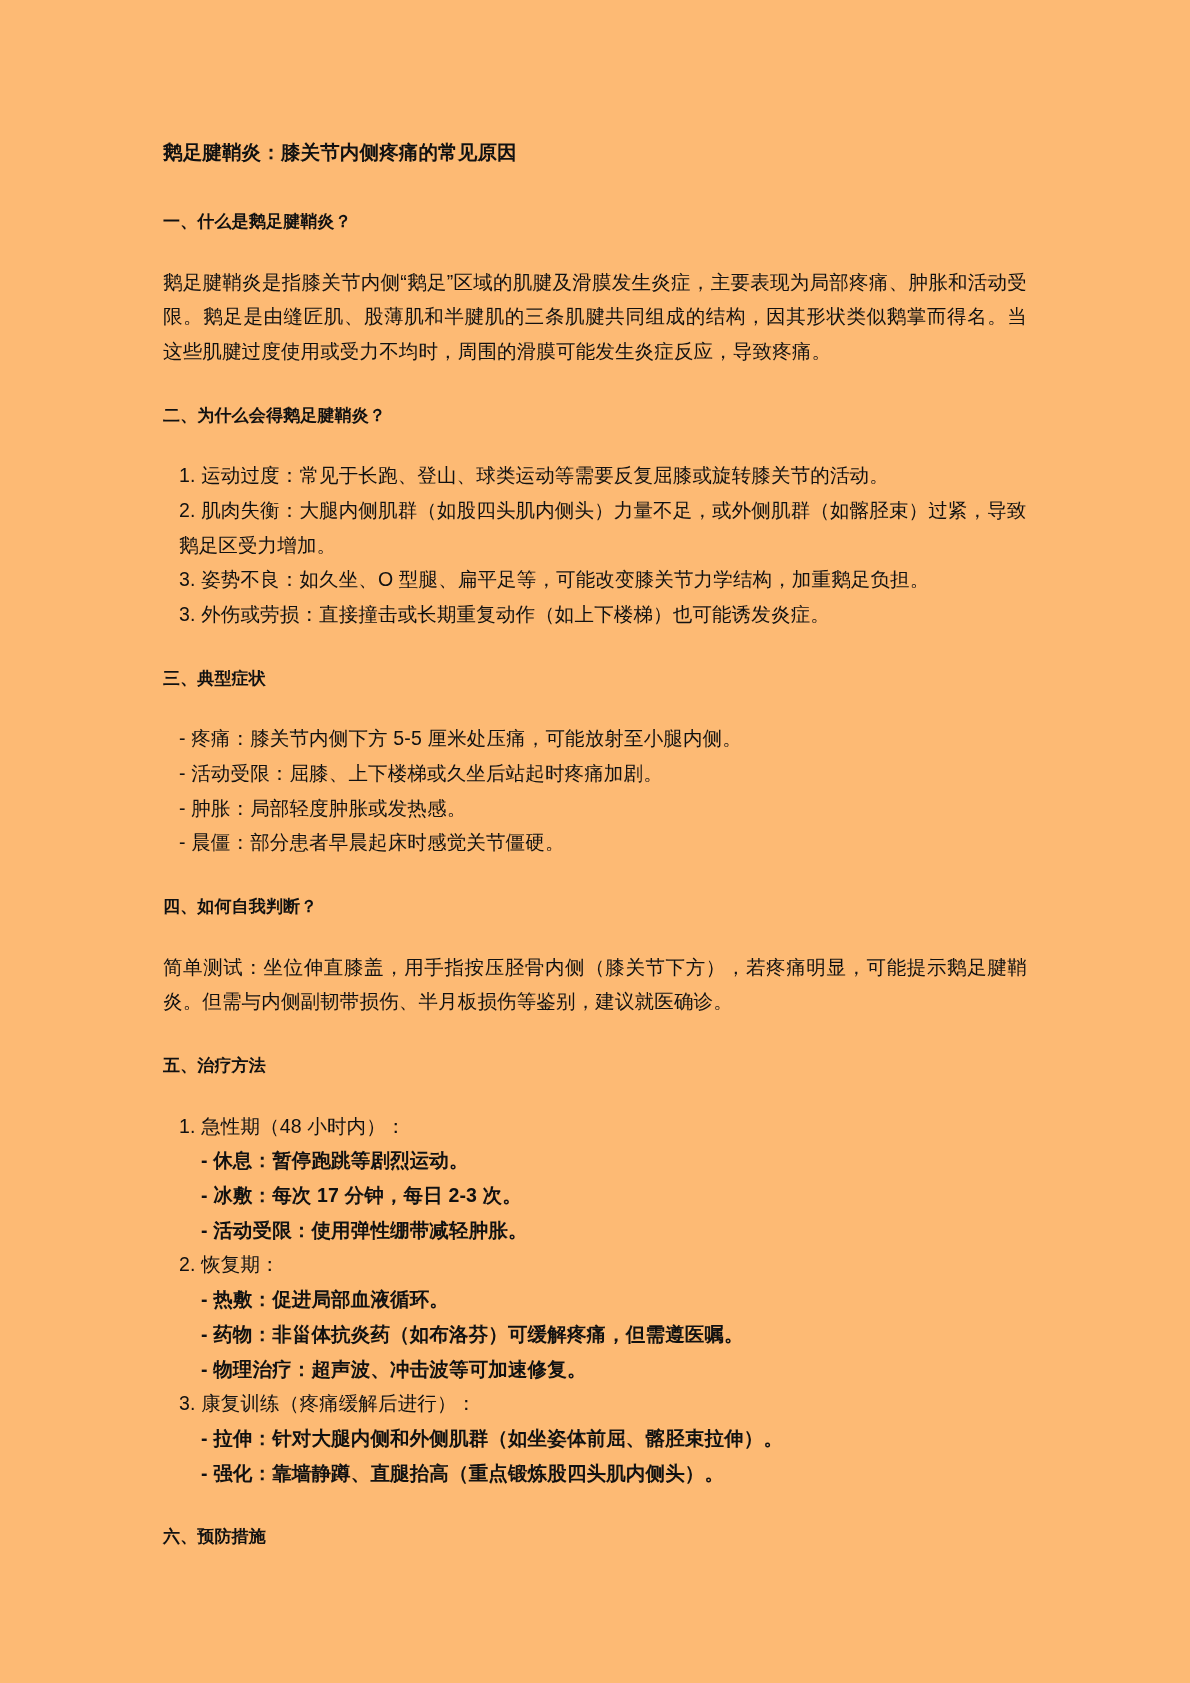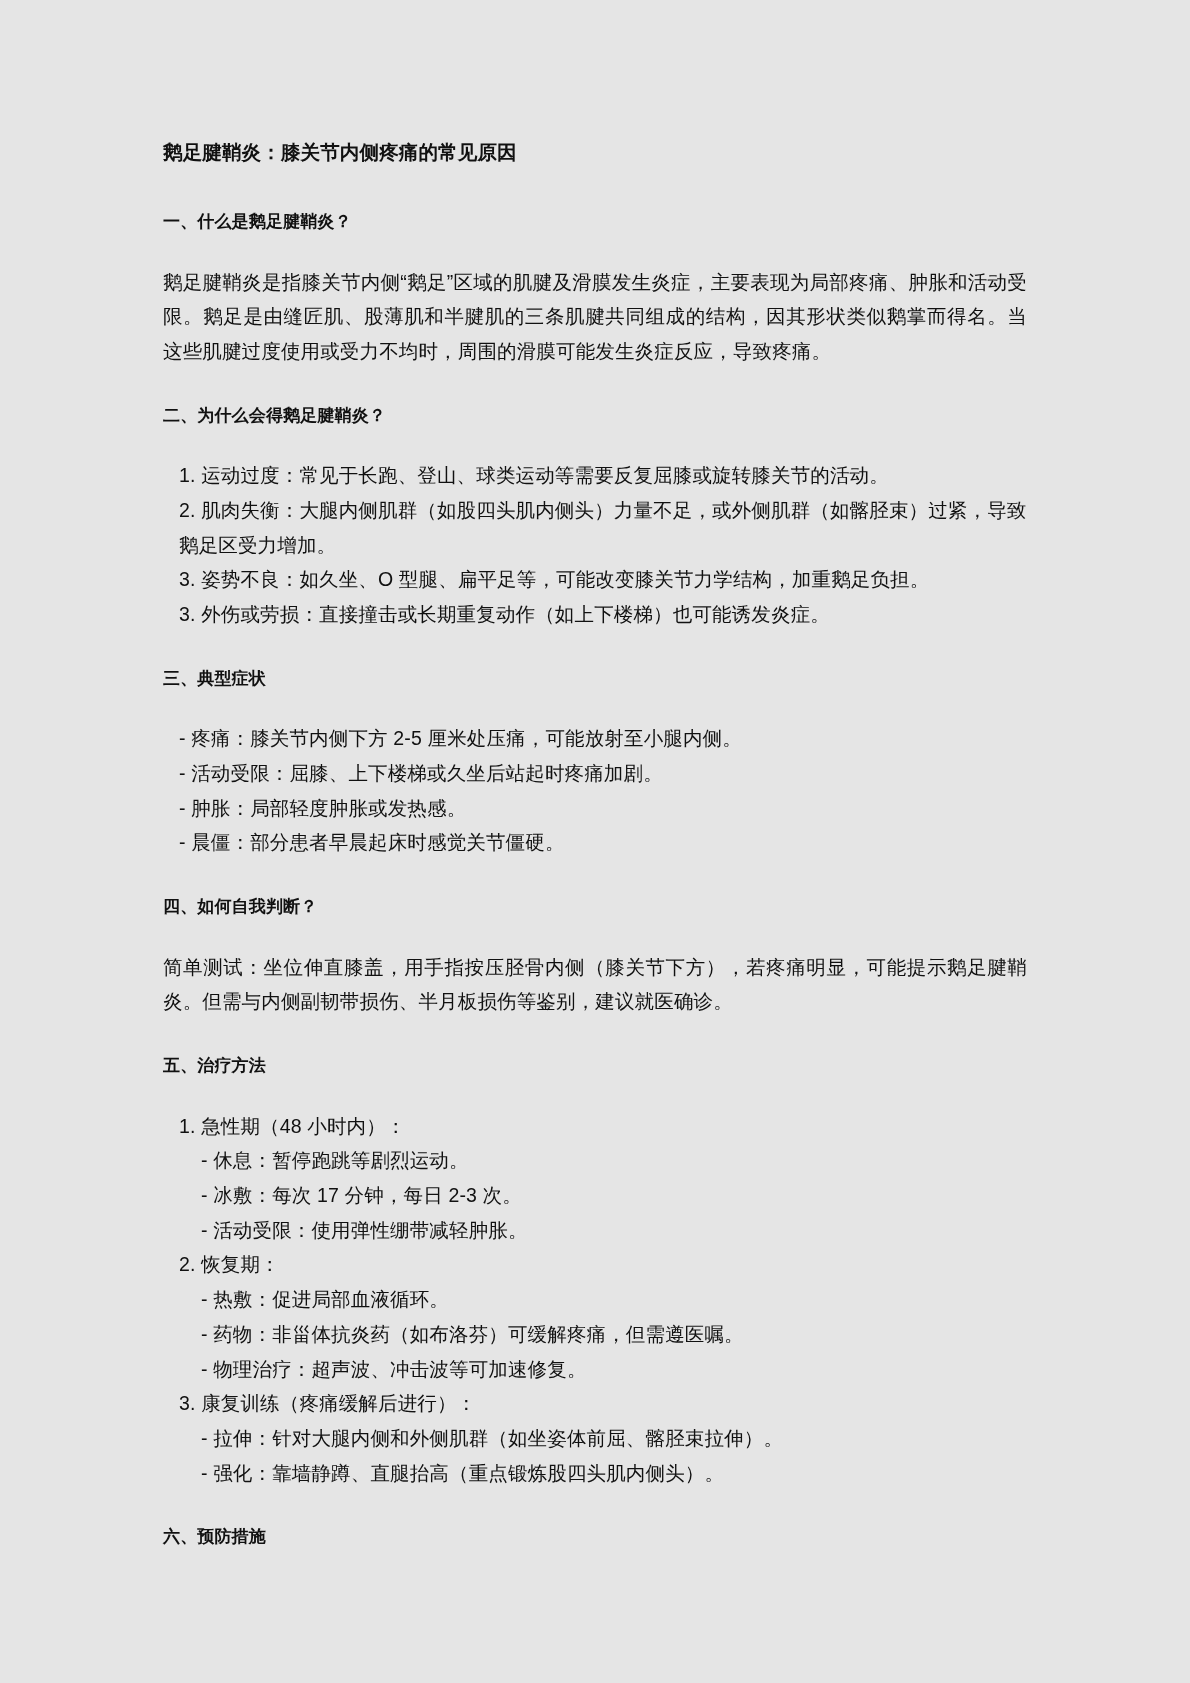--- a/index.html
+++ b/index.html
@@ -9,21 +9,21 @@
   }
   body {
     font-family: "Liberation Sans", "DejaVu Sans", sans-serif;
     color: #111111;
   }
   .page {
     width: 1190px;
     height: 1683px;
     box-sizing: border-box;
     padding: 138px 163px 0 163px;
-    background: #e5e5e5;
+    background: #fdba74;
     position: relative;
     overflow: hidden;
   }
   .doc {
     font-size: 19.5px;
     line-height: 1.75;
     letter-spacing: 0.15px;
   }
   .title {
     font-size: 19.5px;
@@ -44,20 +44,21 @@
   }
   .list {
     margin: 0 0 34px 16px;
   }
   .list-item {
     line-height: 1.78;
   }
   .sub-item {
     line-height: 1.78;
     padding-left: 22px;
+    font-weight: bold;
   }
 </style>
 </head>
 <body>
 
 <div class="page">
   <div class="doc">
 
     <div class="title">鹅足腱鞘炎：膝关节内侧疼痛的常见原因</div>
 
@@ -67,21 +68,21 @@
     <div class="h2">二、为什么会得鹅足腱鞘炎？</div>
     <div class="list">
       <div class="list-item">1. 运动过度：常见于长跑、登山、球类运动等需要反复屈膝或旋转膝关节的活动。</div>
       <div class="list-item">2. 肌肉失衡：大腿内侧肌群（如股四头肌内侧头）力量不足，或外侧肌群（如髂胫束）过紧，导致鹅足区受力增加。</div>
       <div class="list-item">3. 姿势不良：如久坐、O 型腿、扁平足等，可能改变膝关节力学结构，加重鹅足负担。</div>
       <div class="list-item">3. 外伤或劳损：直接撞击或长期重复动作（如上下楼梯）也可能诱发炎症。</div>
     </div>
 
     <div class="h2">三、典型症状</div>
     <div class="list">
-      <div class="list-item">- 疼痛：膝关节内侧下方 2-5 厘米处压痛，可能放射至小腿内侧。</div>
+      <div class="list-item">- 疼痛：膝关节内侧下方 5-5 厘米处压痛，可能放射至小腿内侧。</div>
       <div class="list-item">- 活动受限：屈膝、上下楼梯或久坐后站起时疼痛加剧。</div>
       <div class="list-item">- 肿胀：局部轻度肿胀或发热感。</div>
       <div class="list-item">- 晨僵：部分患者早晨起床时感觉关节僵硬。</div>
     </div>
 
     <div class="h2">四、如何自我判断？</div>
     <div class="para">简单测试：坐位伸直膝盖，用手指按压胫骨内侧（膝关节下方），若疼痛明显，可能提示鹅足腱鞘炎。但需与内侧副韧带损伤、半月板损伤等鉴别，建议就医确诊。</div>
 
     <div class="h2">五、治疗方法</div>
     <div class="list">

